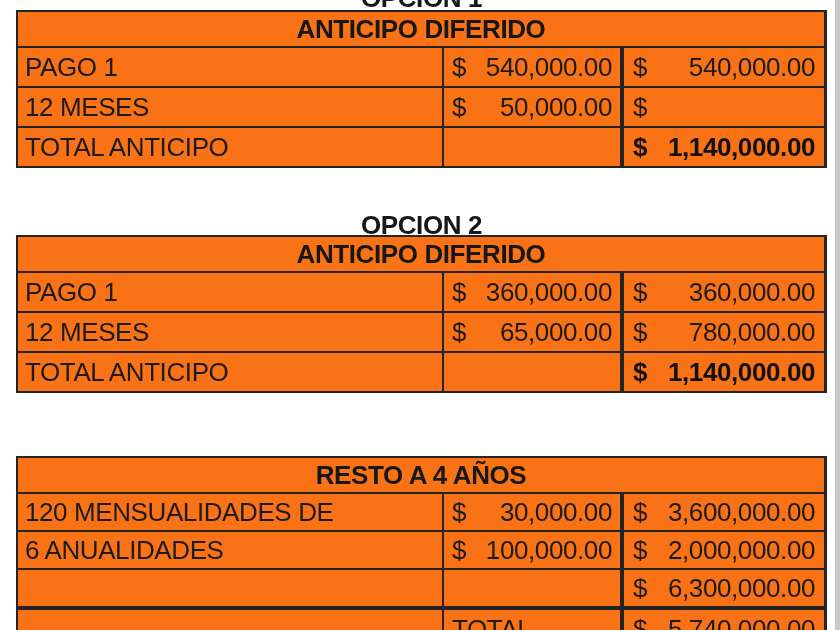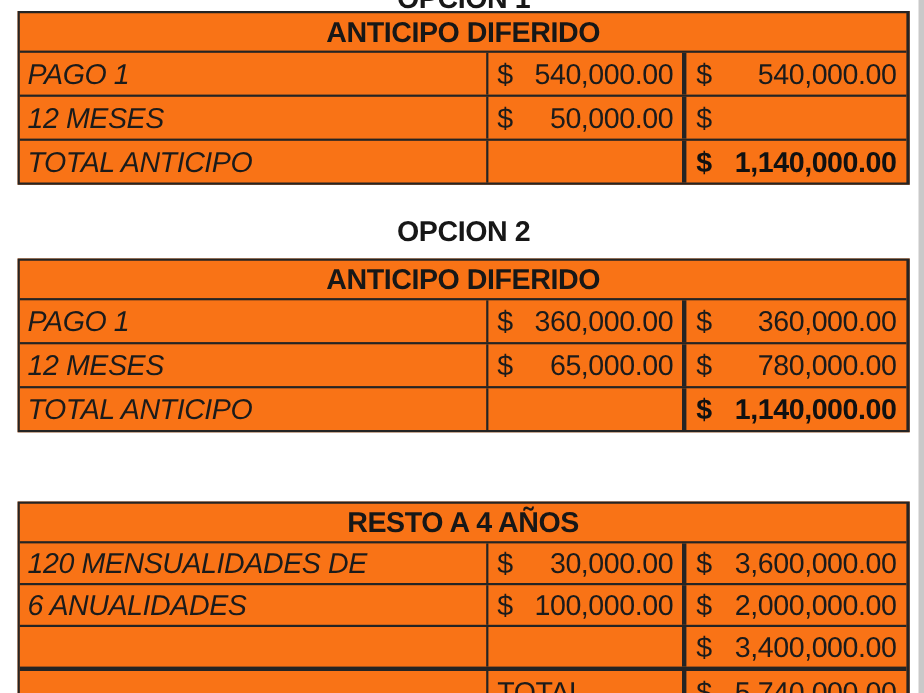--- a/index.html
+++ b/index.html
@@ -32,21 +32,21 @@
     position: absolute;
     left: 16px;
     width: 811px;
     text-align: center;
     font-size: 26px;
     line-height: 28px;
     font-weight: 700;
     color: #171717;
   }
   .title-1 { top: -16px; }   
-  .title-2 { top: 196px; }
+  .title-2 { top: 211px; }
   .tbl {
     position: absolute;
     left: 16px;
     width: 811px;
     box-sizing: border-box;
     border: 2px solid #242424;
     border-right-width: 3px;
     background: #f97316;
   }
   .tbl-1 { top: 10px; }
@@ -74,21 +74,20 @@
     align-items: center;
     font-size: 26px;
     box-sizing: border-box;
     overflow: hidden;
     white-space: nowrap;
   }
   .c1 {
     width: 426px;
     padding-left: 7px;
     border-right: 2px solid #242424;
-    font-style: italic;
   }
   .c2 {
     width: 180px;
     padding: 0 8px;
     border-right: 4px solid #242424;
     justify-content: space-between;
   }
   .c3 {
     flex: 1;
     padding: 0 9px;
@@ -212,21 +211,21 @@
     </div>
 
     <div class="row">
       <div class="c c1"></div>
       <div class="c c2">
         <span></span>
         <span></span>
       </div>
       <div class="c c3">
         <span>$</span>
-        <span>3,400,000.00</span>
+        <span>6,300,000.00</span>
       </div>
     </div>
 
     <div class="row row-total">
       <div class="c c1"></div>
       <div class="c c2">
         <span>TOTAL</span>
         <span></span>
       </div>
       <div class="c c3">

